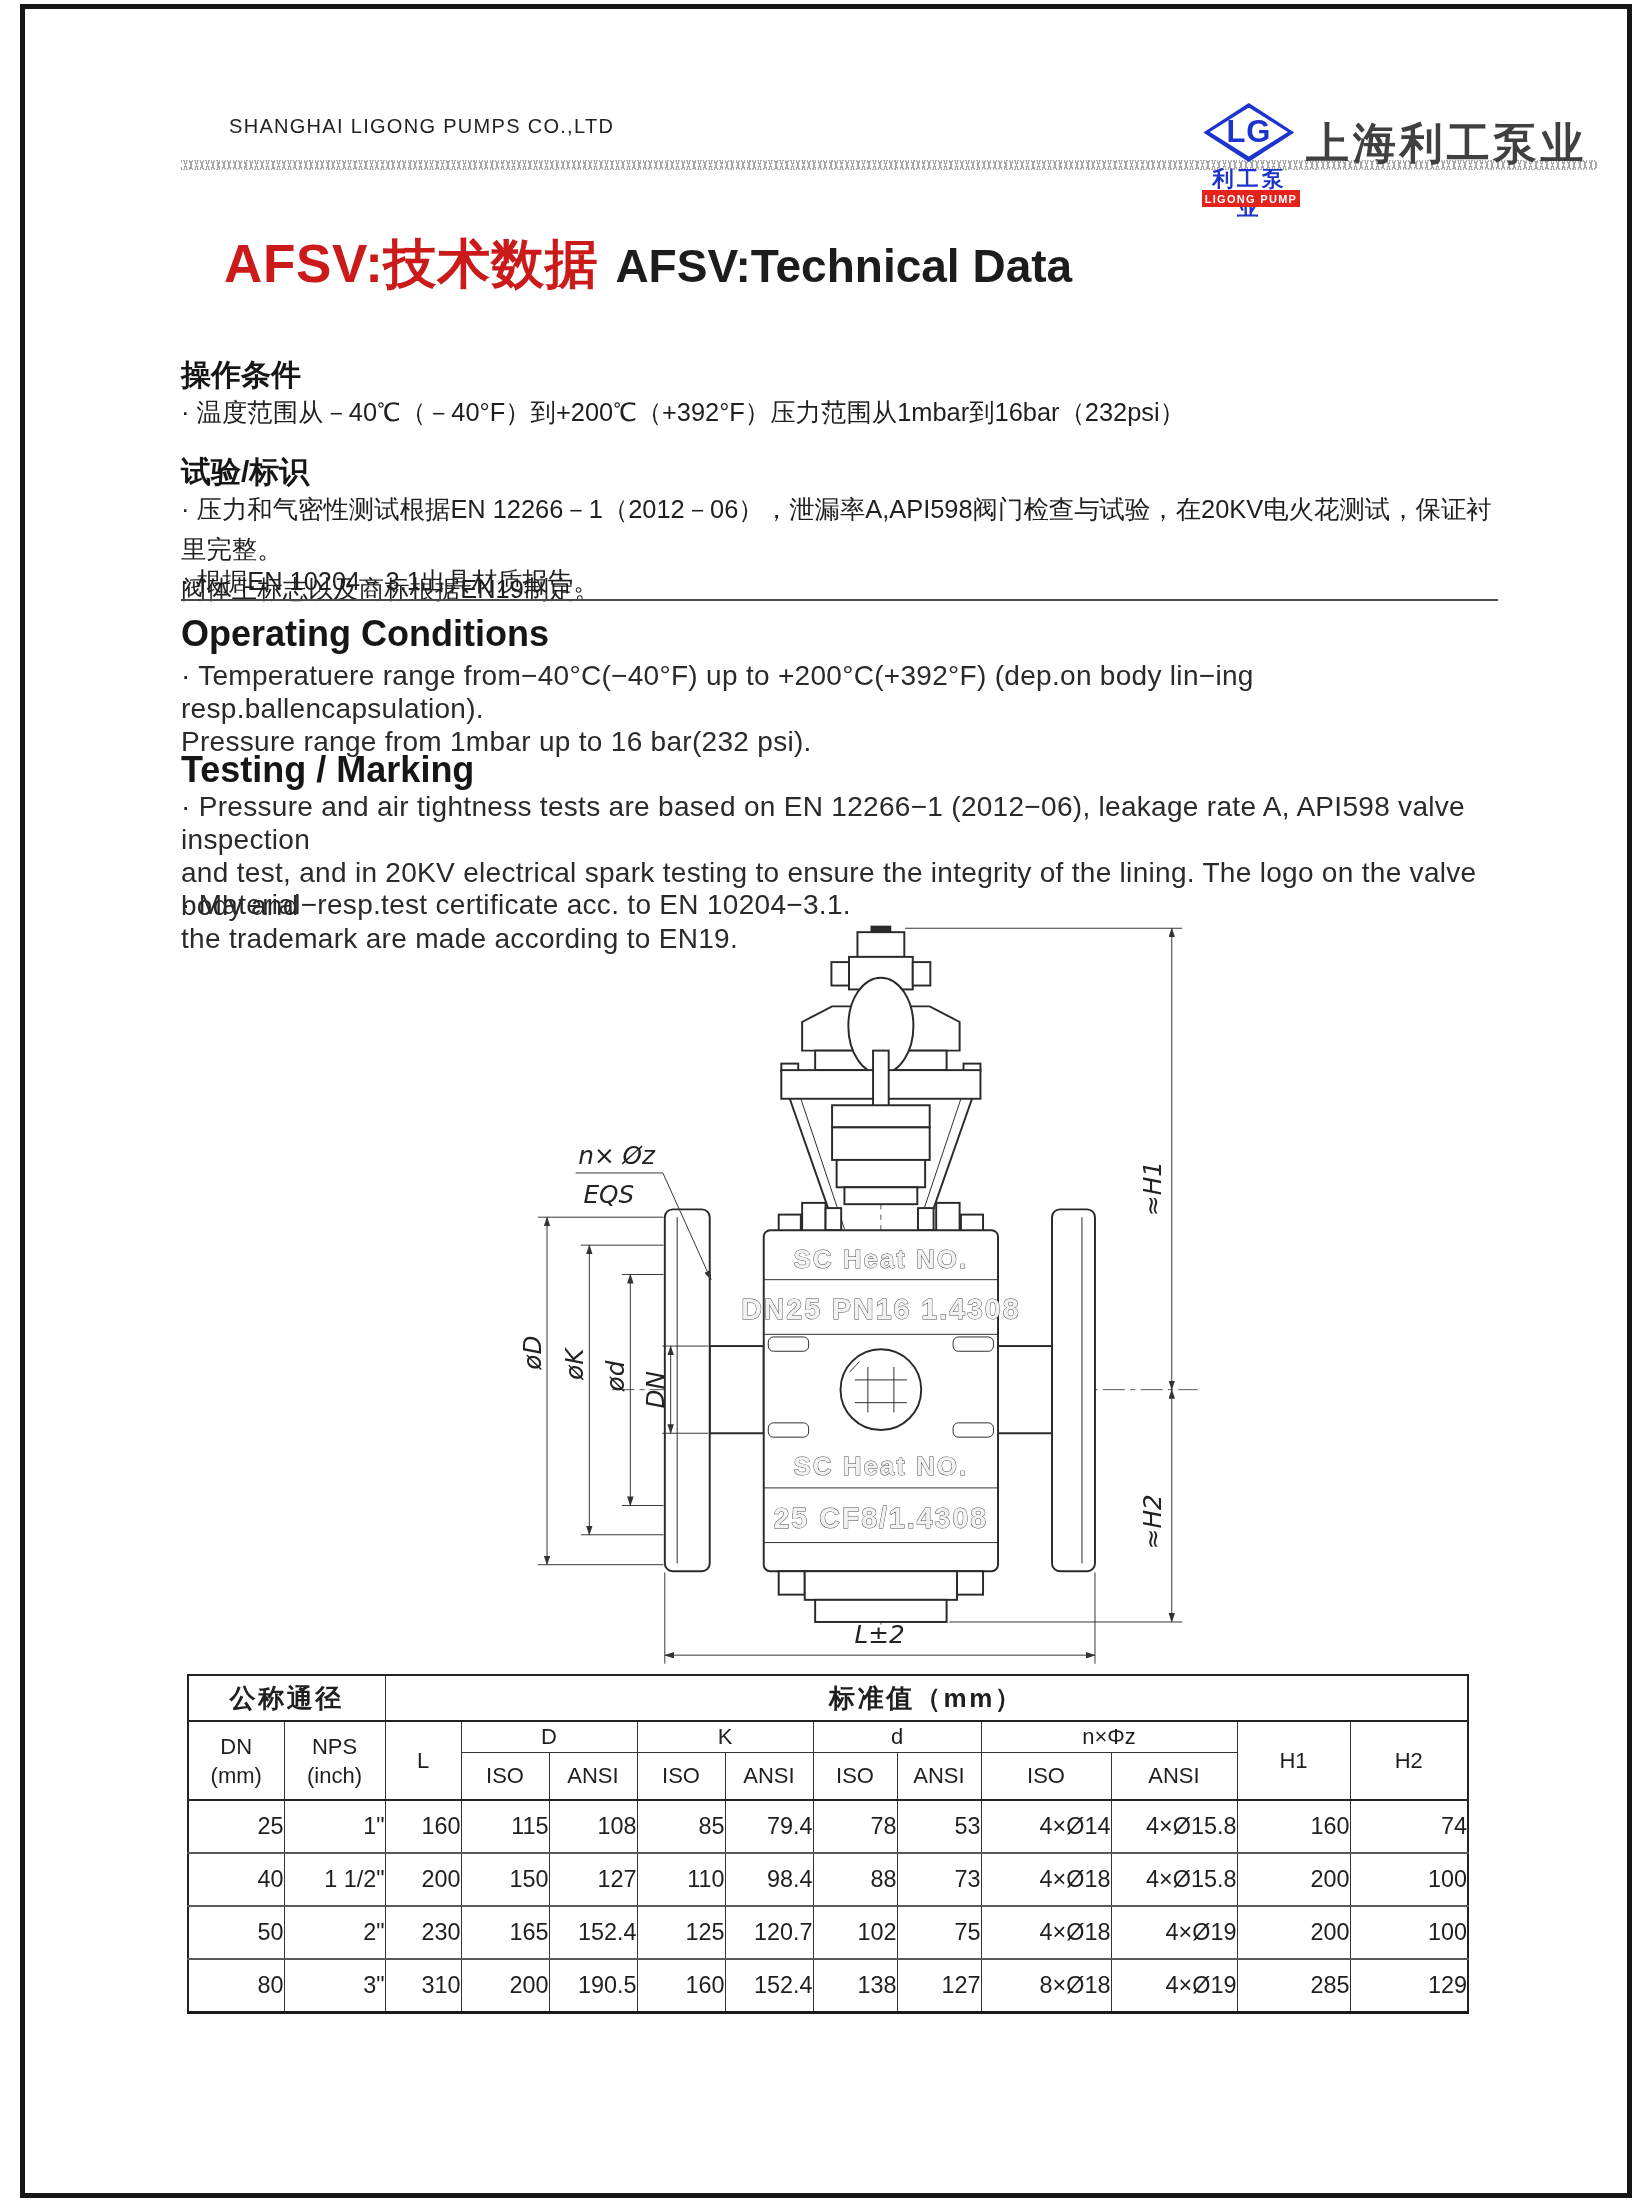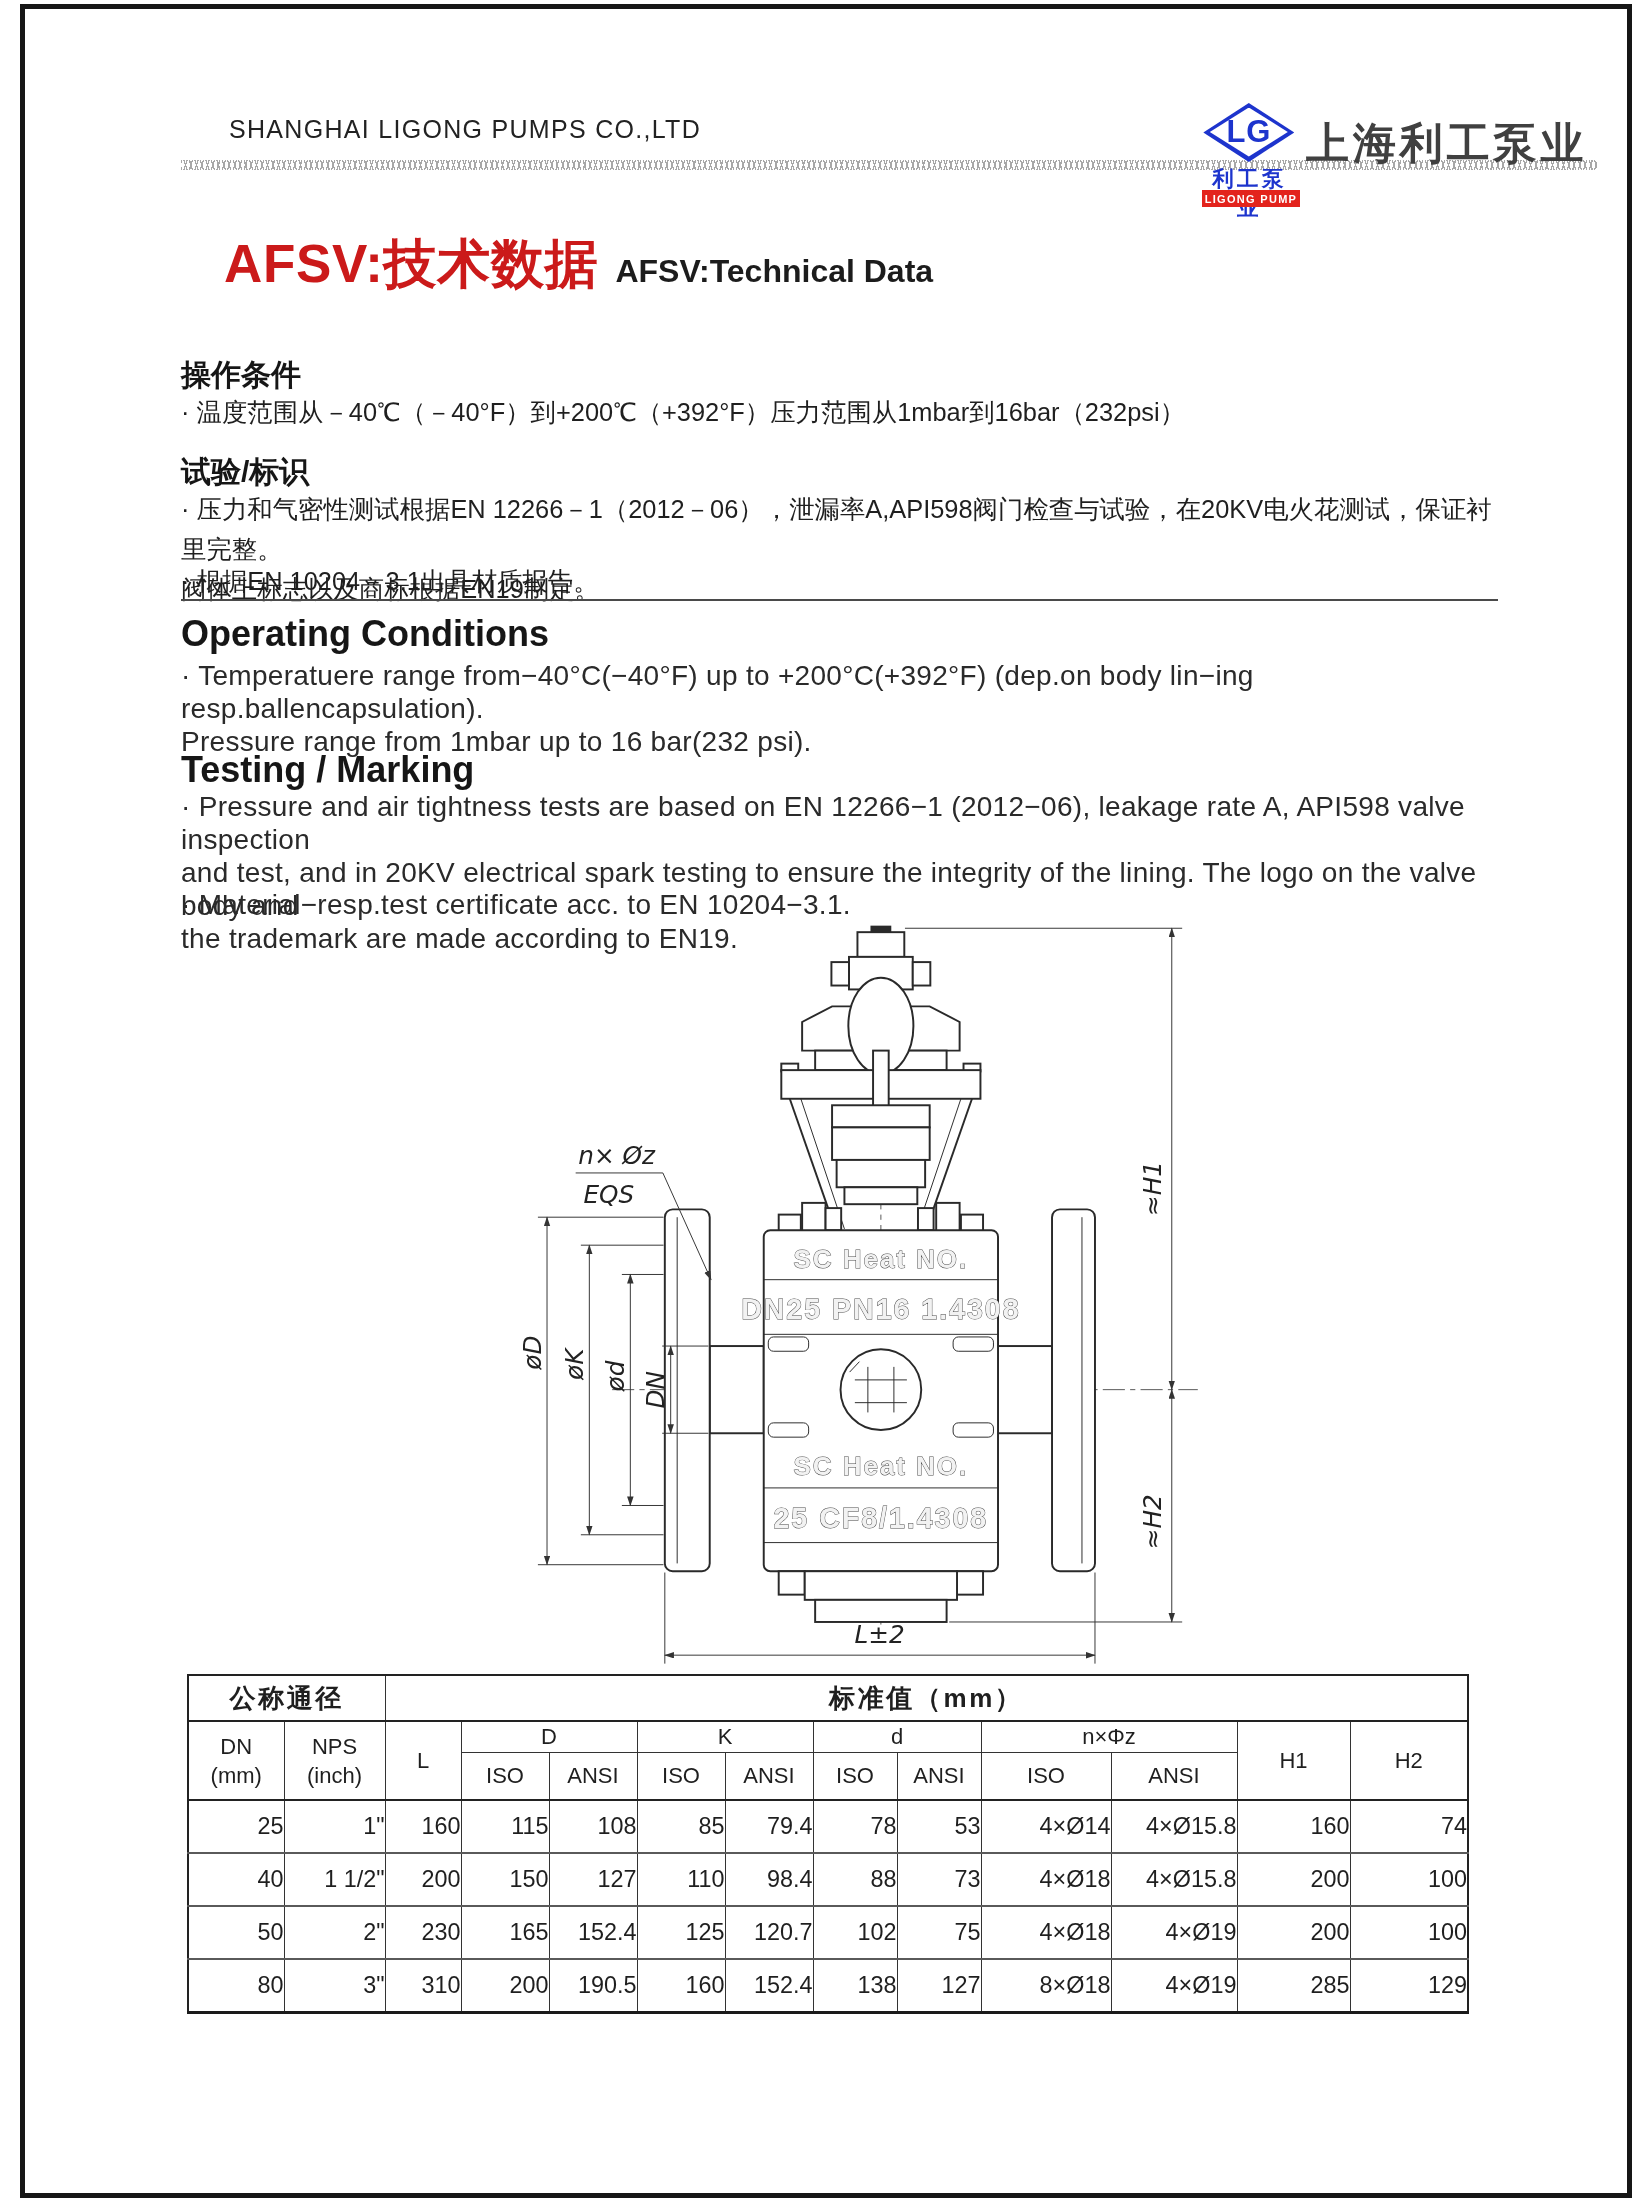--- a/index.html
+++ b/index.html
@@ -6,21 +6,21 @@
   .page {
     position:relative; width:1651px; height:2205px; background:#ffffff;
     font-family:"Liberation Sans", sans-serif; color:#1d1d1d; overflow:hidden;
   }
   .frame {
     position:absolute; left:19.5px; top:3.9px; width:1612px; height:2194px;
     border:5.9px solid #161616; box-sizing:border-box;
   }
   
   .company {
-    position:absolute; left:229px; top:115px; font-size:25px; letter-spacing:1.3px;
+    position:absolute; left:229px; top:115px; font-size:20px; letter-spacing:1.3px;
     color:#222; font-weight:500; font-stretch:condensed;
   }
   .chevrons {
     position:absolute; left:181px; top:160px; width:1416px; height:9.8px; opacity:.75;
     background:
       repeating-linear-gradient(108deg, #8a8a8a 0 1.3px, transparent 1.3px 5.2px),
       repeating-linear-gradient(72deg, #8a8a8a 0 1.3px, transparent 1.3px 5.2px);
   }
   .logo-cluster { position:absolute; left:1202px; top:99px; width:391px; height:111px; }
   .diamond-outer {
@@ -45,21 +45,21 @@
     color:#ffffff; font-weight:bold; font-size:11px; letter-spacing:1.3px;
     display:flex; align-items:center; justify-content:center;
   }
   .brand {
     position:absolute; left:104px; top:15.6px; font-size:43px; font-weight:bold;
     letter-spacing:3.9px; color:#404040;
   }
   
   .title-row { position:absolute; left:181px; top:229px; display:flex; align-items:baseline; gap:17px; }
   .title-cn { font-size:53px; font-weight:bold; letter-spacing:0.7px;margin-left:43px; }
-  .title-en { font-size:32px; font-weight:700; color:#1c1c1c; }
+  .title-en { font-size:46px; font-weight:700; color:#1c1c1c; }
   
   .zh-heading { position:absolute; left:181px; font-size:30px; font-weight:bold; color:#161616; }
   .en-heading { position:absolute; left:181px; font-size:36px; font-weight:bold; color:#161616; }
   .para { position:absolute; left:181px; width:1321px; }
   .zh-body .tline { font-size:25.4px; line-height:40px; color:#1f1f1f; }
   .en-body .tline { font-size:28px; line-height:33px; color:#2a2a2a; letter-spacing:0.3px; }
   .rule { position:absolute; left:181px; top:599px; width:1317px; height:0; border-top:2px solid #4a4a4a; }
   
   .diagram { position:absolute; left:521px; top:923px; width:846px; height:755px; }
   .drw { stroke:#2a2a2a; stroke-width:3; fill:#ffffff; }

